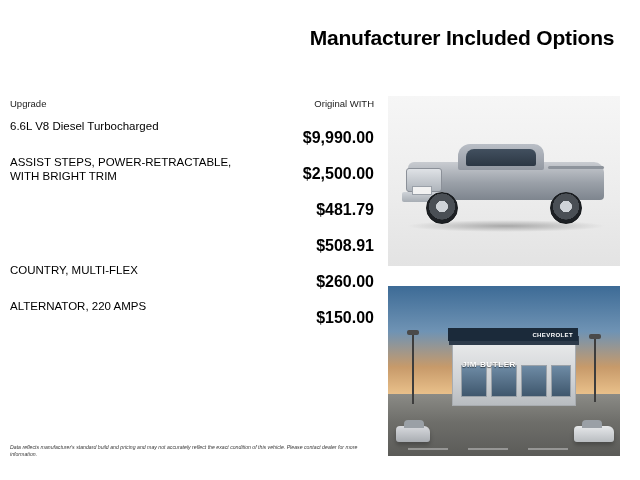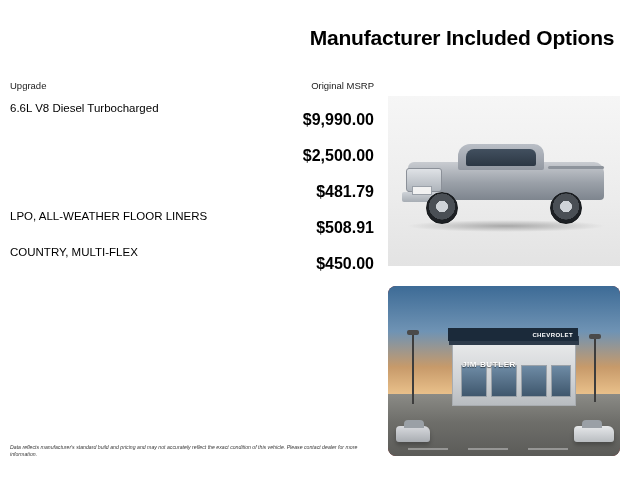--- a/index.html
+++ b/index.html
@@ -29,21 +29,21 @@
     width: 340px;
     text-align: center;
     font-size: 21px;
     font-weight: bold;
     letter-spacing: -0.2px;
     color: #000000;
     white-space: nowrap;
   }
   .table-area {
     position: absolute;
-    top: 80px;
+    top: 98px;
     left: 10px;
     width: 370px;
   }
   .head-row {
     position: relative;
     height: 18px;
     font-size: 9.5px;
     color: #1a1a1a;
   }
   .head-upgrade {
@@ -102,21 +102,20 @@
     width: 232px;
     height: 170px;
     background: #f1f1f1;
   }
   .photo-dealer {
     left: 388px;
     top: 286px;
     width: 232px;
     height: 170px;
     background: #7f1d1d;
-    border-radius: 8px;
   }
 
   
   .truck-bg {
     position: absolute;
     inset: 0;
     background: linear-gradient(180deg, #f6f6f6 0%, #ececec 60%, #e3e3e3 100%);
   }
   .truck {
     position: absolute;
@@ -327,50 +326,54 @@
 <body>
 
 <div class="page">
 
   <div class="title">Manufacturer Included Options</div>
 
   <div class="table-area">
 
     <div class="head-row">
       <span class="head-upgrade">Upgrade</span>
-      <span class="head-msrp">Original MSRP</span>
+      <span class="head-msrp">Original WITH</span>
     </div>
 
     <div class="rows">
 
       <div class="row">
         <span class="label">6.6L V8 Diesel Turbocharged</span>
         <span class="price">$9,990.00</span>
       </div>
 
 
       <div class="row">
+        <span class="label">ASSIST STEPS, POWER-RETRACTABLE, WITH BRIGHT TRIM</span>
         <span class="price">$2,500.00</span>
       </div>
 
 
       <div class="row">
         <span class="price">$481.79</span>
       </div>
 
       <div class="row">
-        <span class="label">LPO, ALL-WEATHER FLOOR LINERS</span>
         <span class="price">$508.91</span>
       </div>
 
       <div class="row">
         <span class="label">COUNTRY, MULTI-FLEX</span>
-        <span class="price">$450.00</span>
-      </div>
-
+        <span class="price">$260.00</span>
+      </div>
+
+      <div class="row">
+        <span class="label">ALTERNATOR, 220 AMPS</span>
+        <span class="price">$150.00</span>
+      </div>
 
     </div>
   </div>
 
   <div class="disclaimer">Data reflects manufacturer's standard build and pricing and may not accurately reflect the exact condition of this vehicle. Please contact dealer for more information.</div>
 
   <div class="photo photo-truck">
     <div class="truck-bg"></div>
     <div class="truck">
       <div class="shadow"></div>

